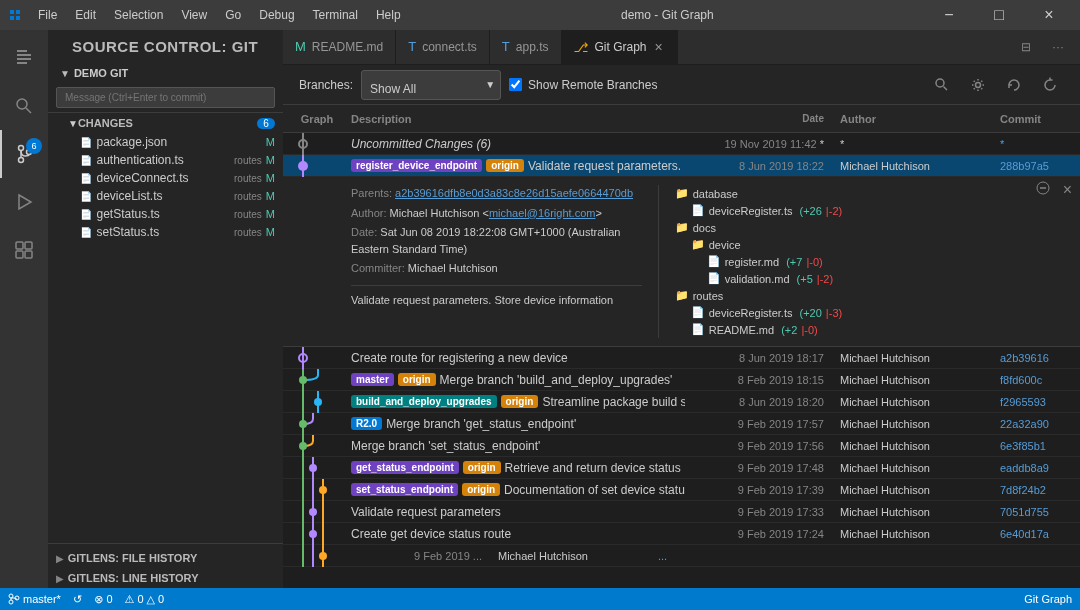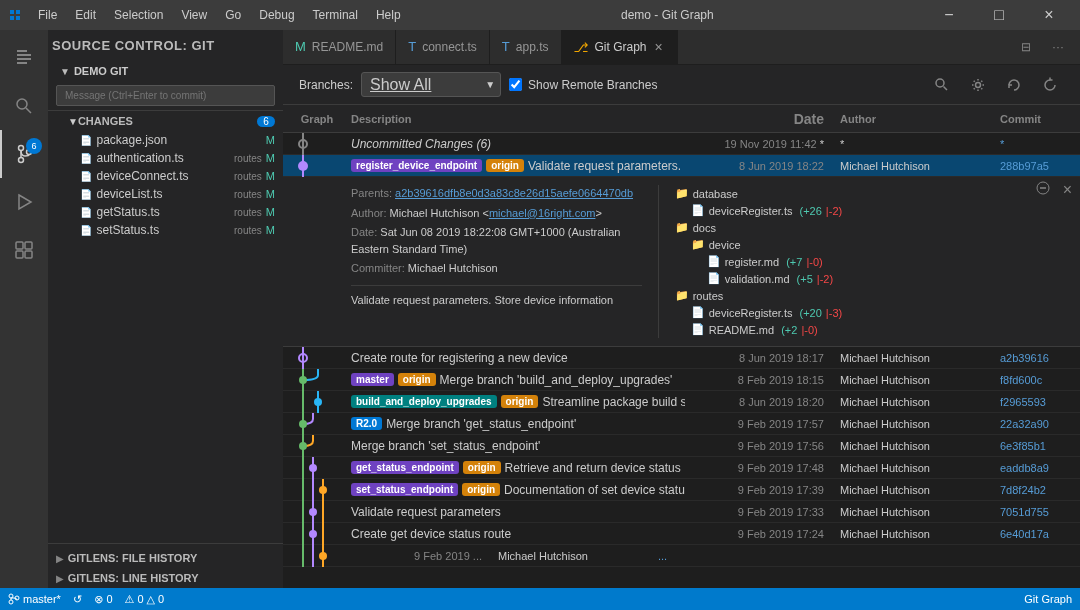--- a/index.html
+++ b/index.html
@@ -107,22 +107,22 @@
     
     .sidebar {
       width: 235px;
       background: #252526;
       flex-shrink: 0;
       display: flex;
       flex-direction: column;
       overflow: hidden;
     }
     .sidebar-header {
-      padding: 8px 4px;
-      font-size: 13px;
+      padding: 8px 24px;
+      font-size: 15px;
       font-weight: bold;
       color: #bbbbbb;
       text-transform: uppercase;
       letter-spacing: 0.5px;
     }
     .repo-header {
       padding: 4px 12px;
       display: flex;
       align-items: center;
       gap: 4px;
@@ -253,27 +253,26 @@
       padding: 0 16px;
       gap: 8px;
       flex-shrink: 0;
       border-bottom: 1px solid #3c3c3c;
     }
     .toolbar-label { font-size: 12px; color: #cccccc; }
     .branches-select {
       background: #3c3c3c;
       border: 1px solid #555;
       color: #cccccc;
-      padding: 3px 24px 3px 8px;
-      font-size: 16px;
+      padding: 11px 24px 3px 8px;
+      font-size: 12px;
       border-radius: 3px;
       appearance: none;
       cursor: pointer;
       min-width: 140px;
-      text-decoration: underline;
     }
     .select-wrapper {
       position: relative;
       display: inline-flex;
       align-items: center;
     }
     .select-chevron {
       position: absolute;
       right: 6px;
       pointer-events: none;
@@ -314,21 +313,21 @@
     .git-graph-headers {
       display: flex;
       background: #252526;
       border-bottom: 1px solid #3c3c3c;
       height: 28px;
       align-items: center;
       flex-shrink: 0;
     }
     .col-graph { width: 60px; text-align: center; font-size: 11px; color: #858585; font-weight: bold; padding-left: 8px; }
     .col-description { flex: 1; font-size: 11px; color: #858585; font-weight: bold; padding-left: 8px; }
-    .col-date { width: 155px; font-size: 14px; color: #858585; font-weight: bold; text-align: right; padding-right: 16px; }
+    .col-date { width: 155px; font-size: 10px; color: #858585; font-weight: bold; text-align: right; padding-right: 16px; }
     .col-author { width: 160px; font-size: 11px; color: #858585; font-weight: bold; }
     .col-commit { width: 80px; font-size: 11px; color: #858585; font-weight: bold; }
 
     
     .commits-list {
       flex: 1;
       overflow-y: auto;
       overflow-x: hidden;
     }
     .commits-list::-webkit-scrollbar { width: 8px; }

